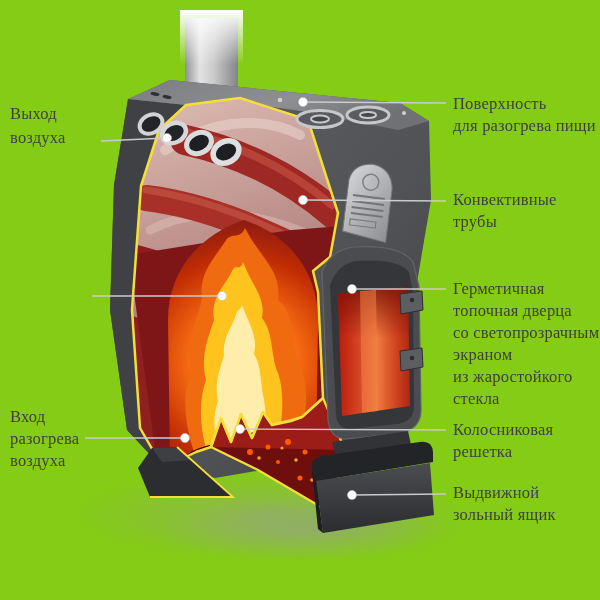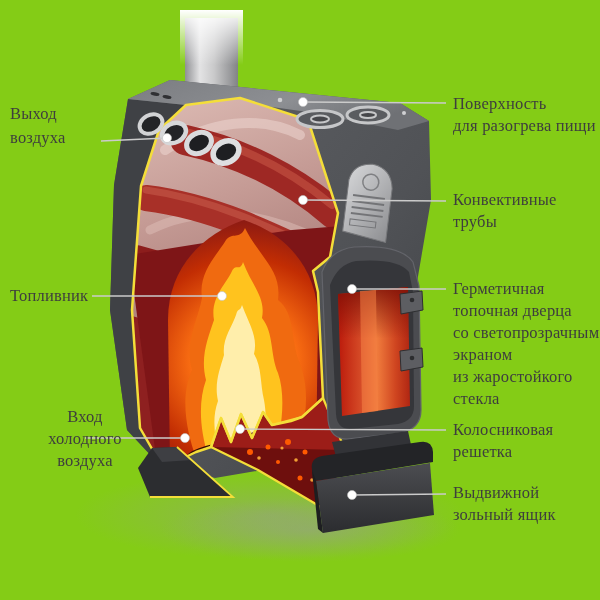--- a/index.html
+++ b/index.html
@@ -261,27 +261,24 @@
       <circle cx="240" cy="429" r="4.5"></circle>
       <circle cx="352" cy="495" r="4.5"></circle>
     </g>
   </svg>
 
   <div class="label-block left-col lh24" style="left:10px;top:102px;">
     <div>Выход</div>
     <div>воздуха</div>
   </div>
 
-  <div class="label-block left-col lh22" style="left:10px;top:285px;">
-    <div>Топливник</div>
-  </div>
-
-  <div class="label-block left-col lh22" style="left:10px;top:406px;text-align:center;">
+
+  <div class="label-block left-col lh22" style="left:10px;top:406px;">
     <div>Вход</div>
-    <div>холодного</div>
+    <div>разогрева</div>
     <div>воздуха</div>
   </div>
 
   <div class="label-block right-col lh22" style="left:453px;top:93px;">
     <div>Поверхность</div>
     <div>для разогрева пищи</div>
   </div>
 
   <div class="label-block right-col lh22" style="left:453px;top:189px;">
     <div>Конвективные</div>

